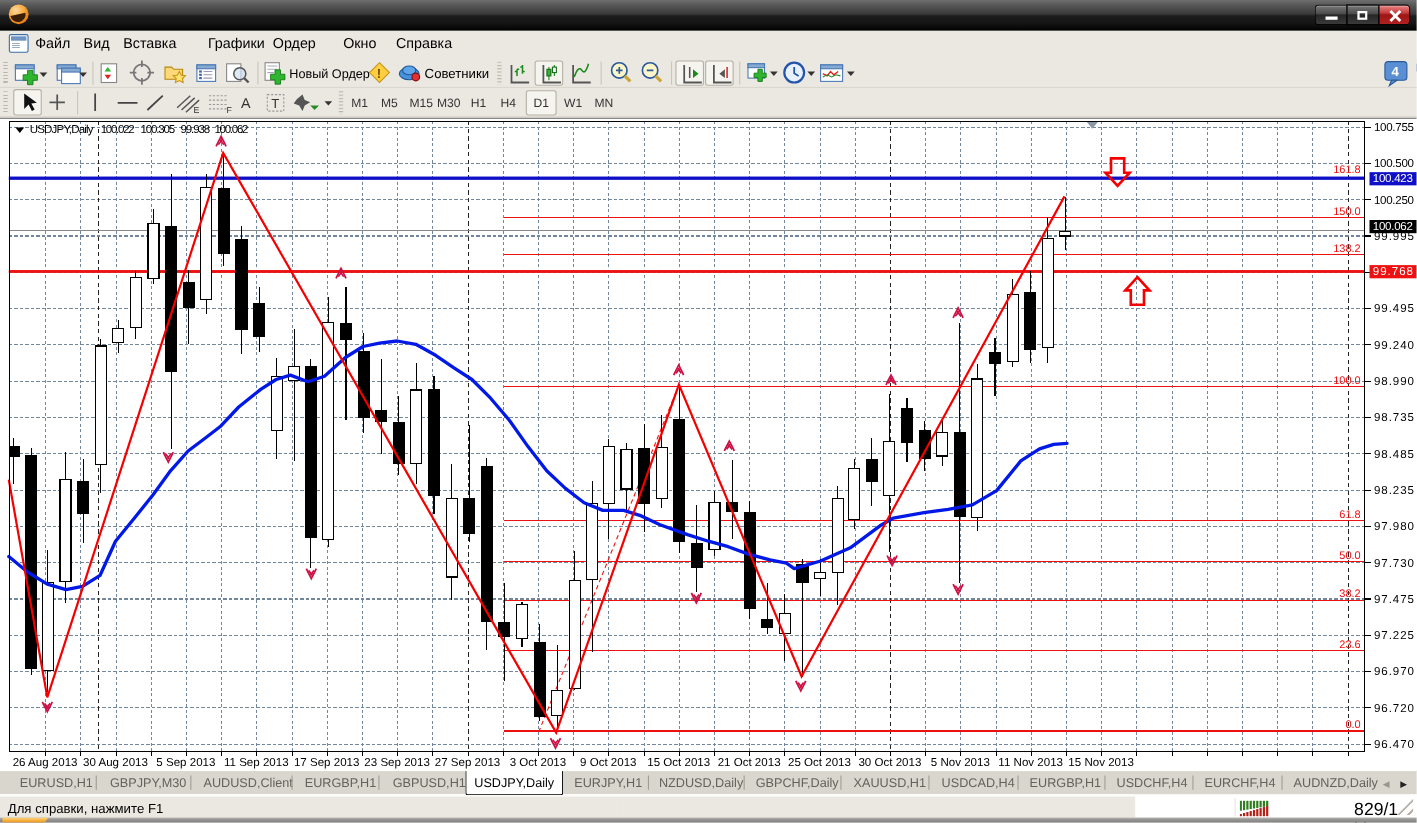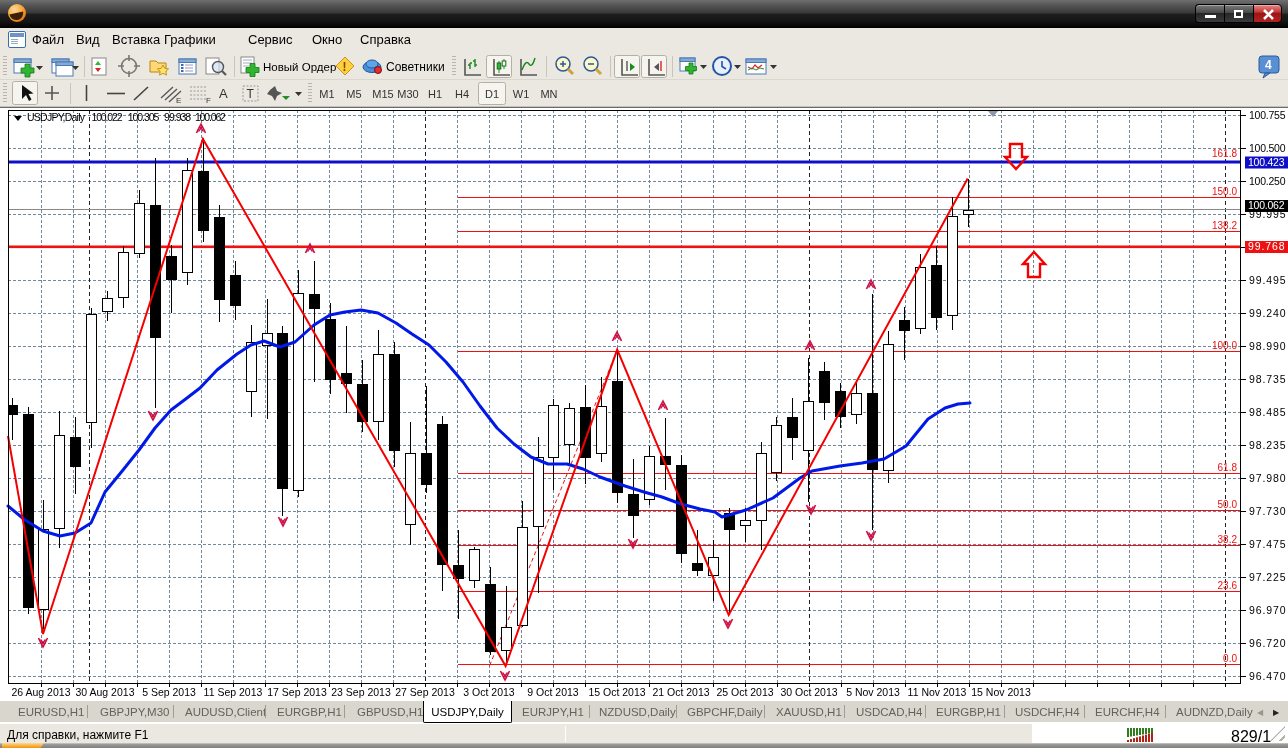--- a/index.html
+++ b/index.html
@@ -51,22 +51,22 @@
           <path d="M10 5 L19 14 M19 5 L10 14" stroke="#fff" stroke-width="2.6"></path>
         </svg></div>
   </div>
 </div>
 
 <div class="abs" id="menubar">
   <div id="mdoc"></div>
   <span class="mi" style="left:32px">Файл</span>
   <span class="mi" style="left:76px">Вид</span>
   <span class="mi" style="left:112px">Вставка</span>
-  <span class="mi" style="left:164px">Графики</span>
-  <span class="mi" style="left:248px">Сервис</span>
+  <span class="mi" style="left:189px">Графики</span>
+  <span class="mi" style="left:248px">Ордер</span>
   <span class="mi" style="left:312px">Окно</span>
   <span class="mi" style="left:360px">Справка</span>
   <svg class="abs" style="left:1230px;top:32px" width="58" height="18">
     <path d="M3 12 h9" stroke="#4a4a4a" stroke-width="2"></path>
     <path d="M24 6 h7 v7 M21 8 h7 v7 h-7 Z" stroke="#4a4a4a" stroke-width="1.6" fill="none"></path>
     <path d="M41 5 l9 9 M50 5 l-9 9" stroke="#4a4a4a" stroke-width="2"></path>
   </svg>
 </div>
 
 <div class="abs" id="tb1">

